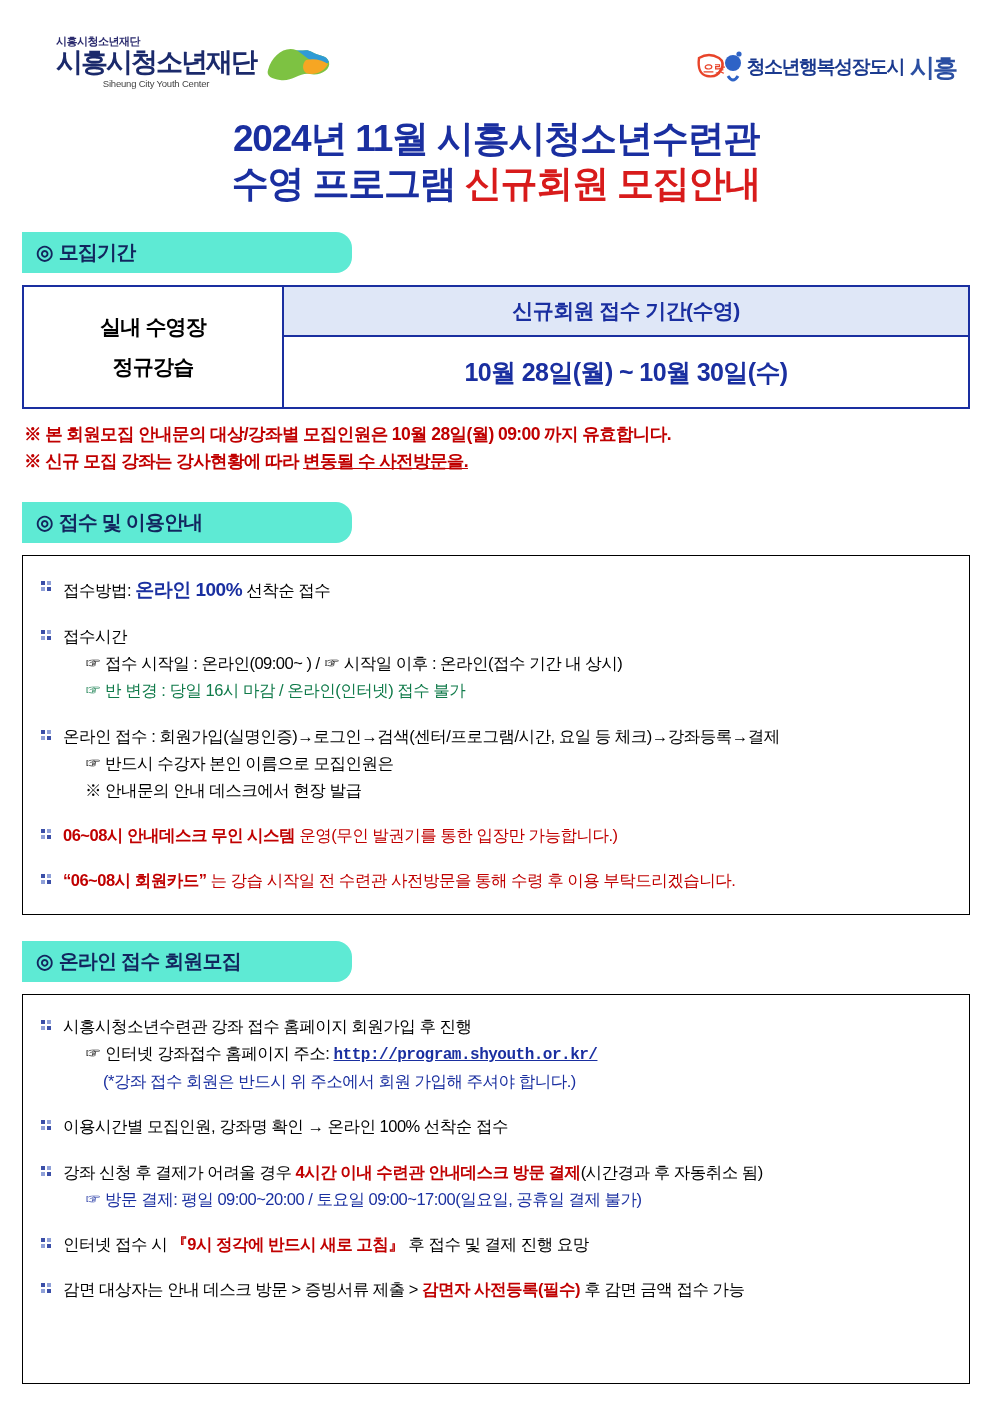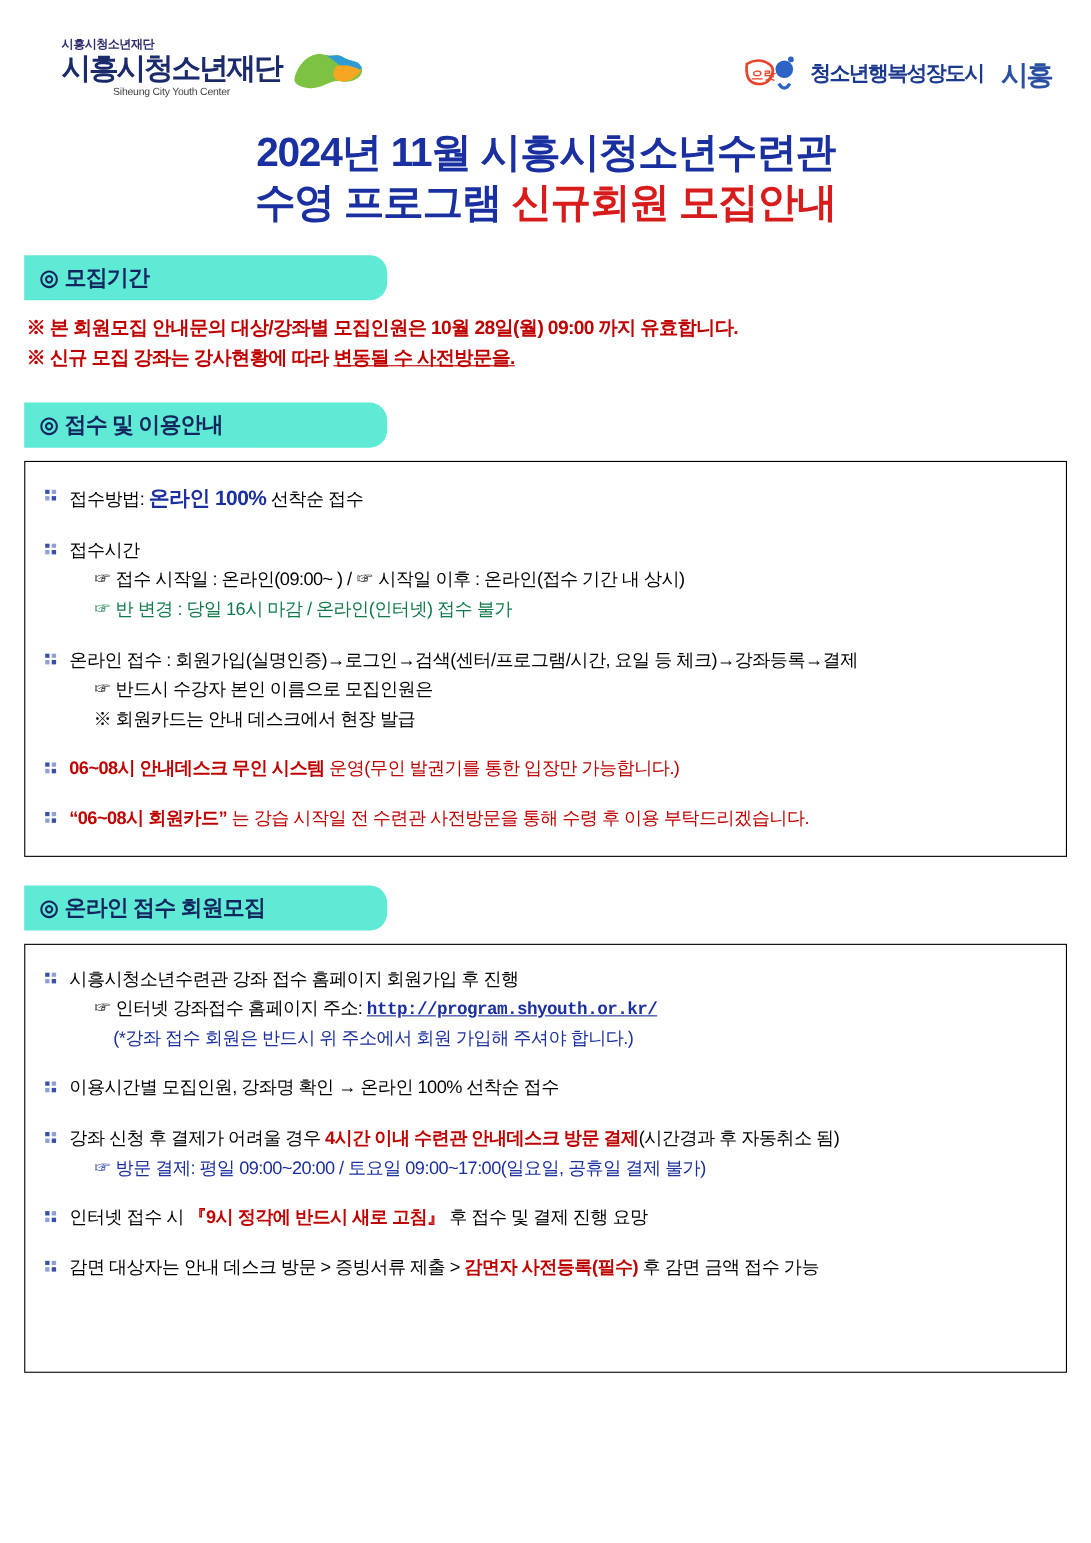--- a/index.html
+++ b/index.html
@@ -62,21 +62,21 @@
     letter-spacing: -0.2px;
     margin-top: 3px;
     text-align: center;
   }
   .logo-mark {
     margin-top: 4px;
   }
   .logo-right {
     display: flex;
     align-items: center;
-    gap: 16px;
+    gap: 6px;
     margin-top: 14px;
   }
   .logo-right-slogan {
     font-size: 19px;
     color: #1b3a8f;
     font-weight: bold;
     letter-spacing: -1.5px;
   }
   .logo-right-city {
     font-size: 25px;
@@ -279,20 +279,30 @@
   <div class="title-block">
     <div class="title-line">2024년 11월 시흥시청소년수련관</div>
     <div class="title-line"><span>수영 프로그램 </span><span class="title-accent">신규회원 모집안내</span></div>
   </div>
 
   
   <div class="sec-head">
     <span class="circ">◎</span><span>모집기간</span>
   </div>
 
+  <div class="period-table">
+    <div class="period-left">
+      <span>실내 수영장</span>
+      <span>정규강습</span>
+    </div>
+    <div class="period-right">
+      <div class="period-right-head">신규회원 접수 기간(수영)</div>
+      <div class="period-right-body">10월 28일(월) ~ 10월 30일(수)</div>
+    </div>
+  </div>
 
   <div class="notes">
     <div class="note-line">
       <span>※ 본 회원모집 안내문의 대상/강좌별 모집인원은 </span><span class="red">10월 28일(월) 09:00</span><span> 까지 유효합니다.</span>
     </div>
     <div class="note-line">
       <span>※ 신규 모집 강좌는 강사현황에 따라 </span><span class="u">변동될 수 사전방문을.</span>
     </div>
   </div>
 
@@ -342,21 +352,21 @@
         <svg width="16" height="12" viewBox="0 0 16 12">
             <rect x="0" y="0" width="4" height="4" fill="#3b4fa8"></rect>
             <rect x="6" y="0" width="4" height="4" fill="#8fa0d8"></rect>
             <rect x="0" y="6" width="4" height="4" fill="#8fa0d8"></rect>
             <rect x="6" y="6" width="4" height="4" fill="#3b4fa8"></rect>
           </svg>
       </span>
       <div class="item-body">
         <div class="line">온라인 접수 : 회원가입(실명인증)→로그인→검색(센터/프로그램/시간, 요일 등 체크)→강좌등록→결제</div>
         <div class="line sub">☞ 반드시 수강자 본인 이름으로 모집인원은</div>
-        <div class="line sub">※ 회원카드는 안내 데스크에서 현장 발급</div>
+        <div class="line sub">※ 안내문의 안내 데스크에서 현장 발급</div>
       </div>
     </div>
 
     <div class="spacer"></div>
 
     <div class="item">
       <span class="bullet">
         <svg width="16" height="12" viewBox="0 0 16 12">
             <rect x="0" y="0" width="4" height="4" fill="#3b4fa8"></rect>
             <rect x="6" y="0" width="4" height="4" fill="#8fa0d8"></rect>

